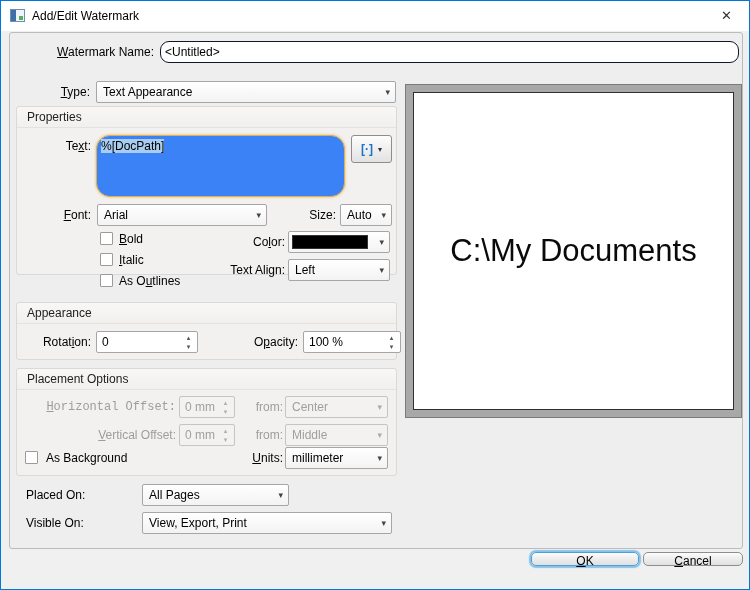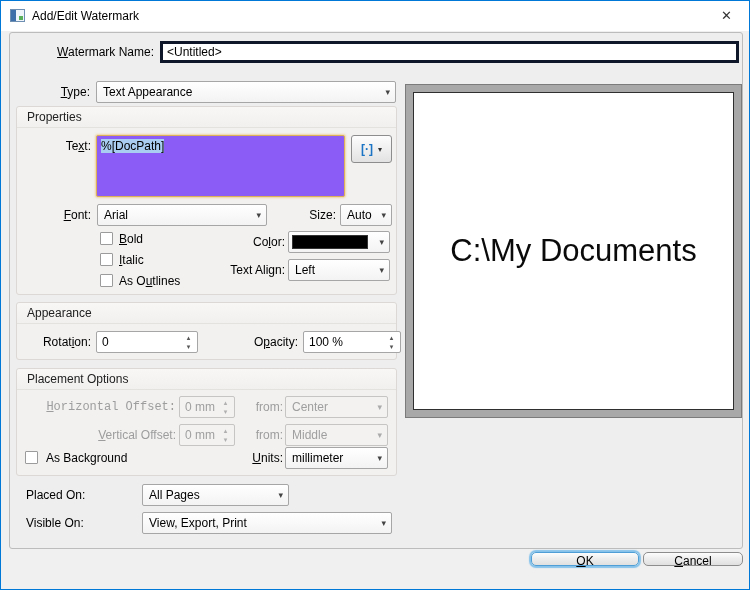--- a/index.html
+++ b/index.html
@@ -14,41 +14,41 @@
   .win-title{position:absolute;left:31px;top:0;height:30px;line-height:30px;}
   .close-x{position:absolute;right:13px;top:0;height:30px;line-height:30px;font-size:13px;color:#333;cursor:pointer;padding:0 4px;}
   
   .panel{position:absolute;left:8px;top:31px;width:734px;height:517px;box-sizing:border-box;
     background:#efeeee;border:1px solid #bcbcbc;border-radius:3px;}
   
   .lbl{position:absolute;height:22px;line-height:22px;text-align:right;white-space:nowrap;}
   .llbl{position:absolute;height:22px;line-height:22px;text-align:left;white-space:nowrap;}
   .dim{color:#9d9d9d;}
   
-  .tin{position:absolute;box-sizing:border-box;height:22px;border:3px solid #0f172a;border-radius:0;
+  .tin{position:absolute;box-sizing:border-box;height:22px;border:1px solid #0f172a;border-radius:9px;
     background:#fff;font:inherit;padding:0 4px;outline:none;}
   
   .dd{position:absolute;box-sizing:border-box;height:22px;border:1px solid #a6a6a6;border-radius:2px;
     background:linear-gradient(#ffffff,#f3f3f3);line-height:20px;padding:0 18px 0 6px;cursor:default;white-space:nowrap;overflow:hidden;}
   .dd .arr{position:absolute;right:5px;top:0;line-height:20px;font-size:9px;color:#444;}
   .dd.dis{background:#f3f2f1;color:#9f9f9f;border-color:#c6c5c4;}
   .dd.dis .arr{color:#ababab;}
   
   .spin{position:absolute;box-sizing:border-box;height:22px;border:1px solid #a6a6a6;border-radius:2px;
     background:#fff;line-height:20px;padding:0 17px 0 5px;white-space:nowrap;overflow:hidden;}
   .spin.dis{background:#f3f2f1;color:#9f9f9f;border-color:#c6c5c4;}
   .spin .sbtns{position:absolute;right:3px;top:1px;width:11px;text-align:center;}
   .spin .sbtns span{display:block;height:9px;line-height:9px;font-size:7px;color:#555;cursor:pointer;}
   .spin.dis .sbtns span{color:#b0b0b0;}
   
   .grp{position:absolute;box-sizing:border-box;background:#f2f1f0;border:1px solid #dbd8d5;border-radius:3px;}
   .grp-h{position:absolute;left:0;right:0;top:0;height:20px;line-height:20px;padding-left:10px;
     border-bottom:1px solid #e4e2df;background:linear-gradient(#f8f7f6,#f1f0ef);border-radius:3px 3px 0 0;color:#222;}
   
-  .txtarea{position:absolute;box-sizing:border-box;background:#8b5cf6;border:1px solid #ddaf5a;border-radius:2px;
+  .txtarea{position:absolute;box-sizing:border-box;background:#3b82f6;border:1px solid #ddaf5a;border-radius:14px;
     box-shadow:0 0 2px 1px rgba(235,190,100,.55);padding:2px 4px;line-height:16px;cursor:text;}
   .sel{background:#a9cdf0;}
   
   .macro{position:absolute;box-sizing:border-box;border:1px solid #8d8d8d;border-radius:3px;
     background:linear-gradient(#fdfdfd,#e2e2e2);display:flex;align-items:center;justify-content:center;gap:5px;cursor:pointer;}
   .macro .mg{color:#1b74c4;font-weight:bold;font-size:12px;line-height:12px;}
   .macro .ma{font-size:8px;color:#333;}
   
   .cb{position:absolute;width:13px;height:13px;box-sizing:border-box;background:#fff;border:1px solid #9b9b9b;border-radius:1px;cursor:pointer;}
   .cbl{position:absolute;height:18px;line-height:18px;white-space:nowrap;}
@@ -83,21 +83,21 @@
 
     <span class="lbl" style="left:0;width:144px;top:8px;"><u>W</u>atermark Name:</span>
     <input class="tin" style="left: 150px; top: 8px; width: 579px;" value="&lt;Untitled&gt;">
 
     <span class="lbl" style="left:0;width:80px;top:48px;"><u>T</u>ype:</span>
     <div class="dd" style="left:86px;top:48px;width:300px;">
       <span>Text Appearance</span>
       <span class="arr">▾</span>
     </div>
 
-    <div class="grp" style="left:6px;top:73px;width:381px;height:189px;">
+    <div class="grp" style="left:6px;top:73px;width:381px;height:169px;">
       <div class="grp-h">Properties</div>
 
       <span class="lbl" style="left:0;width:74px;top:28px;">Te<u>x</u>t:</span>
       <div class="txtarea" style="left:79px;top:28px;width:249px;height:62px;">
         <span class="sel">%[DocPath]</span>
       </div>
       <div class="macro" style="left:334px;top:28px;width:41px;height:28px;">
         <span class="mg">[·]</span>
         <span class="ma">▾</span>
       </div>

